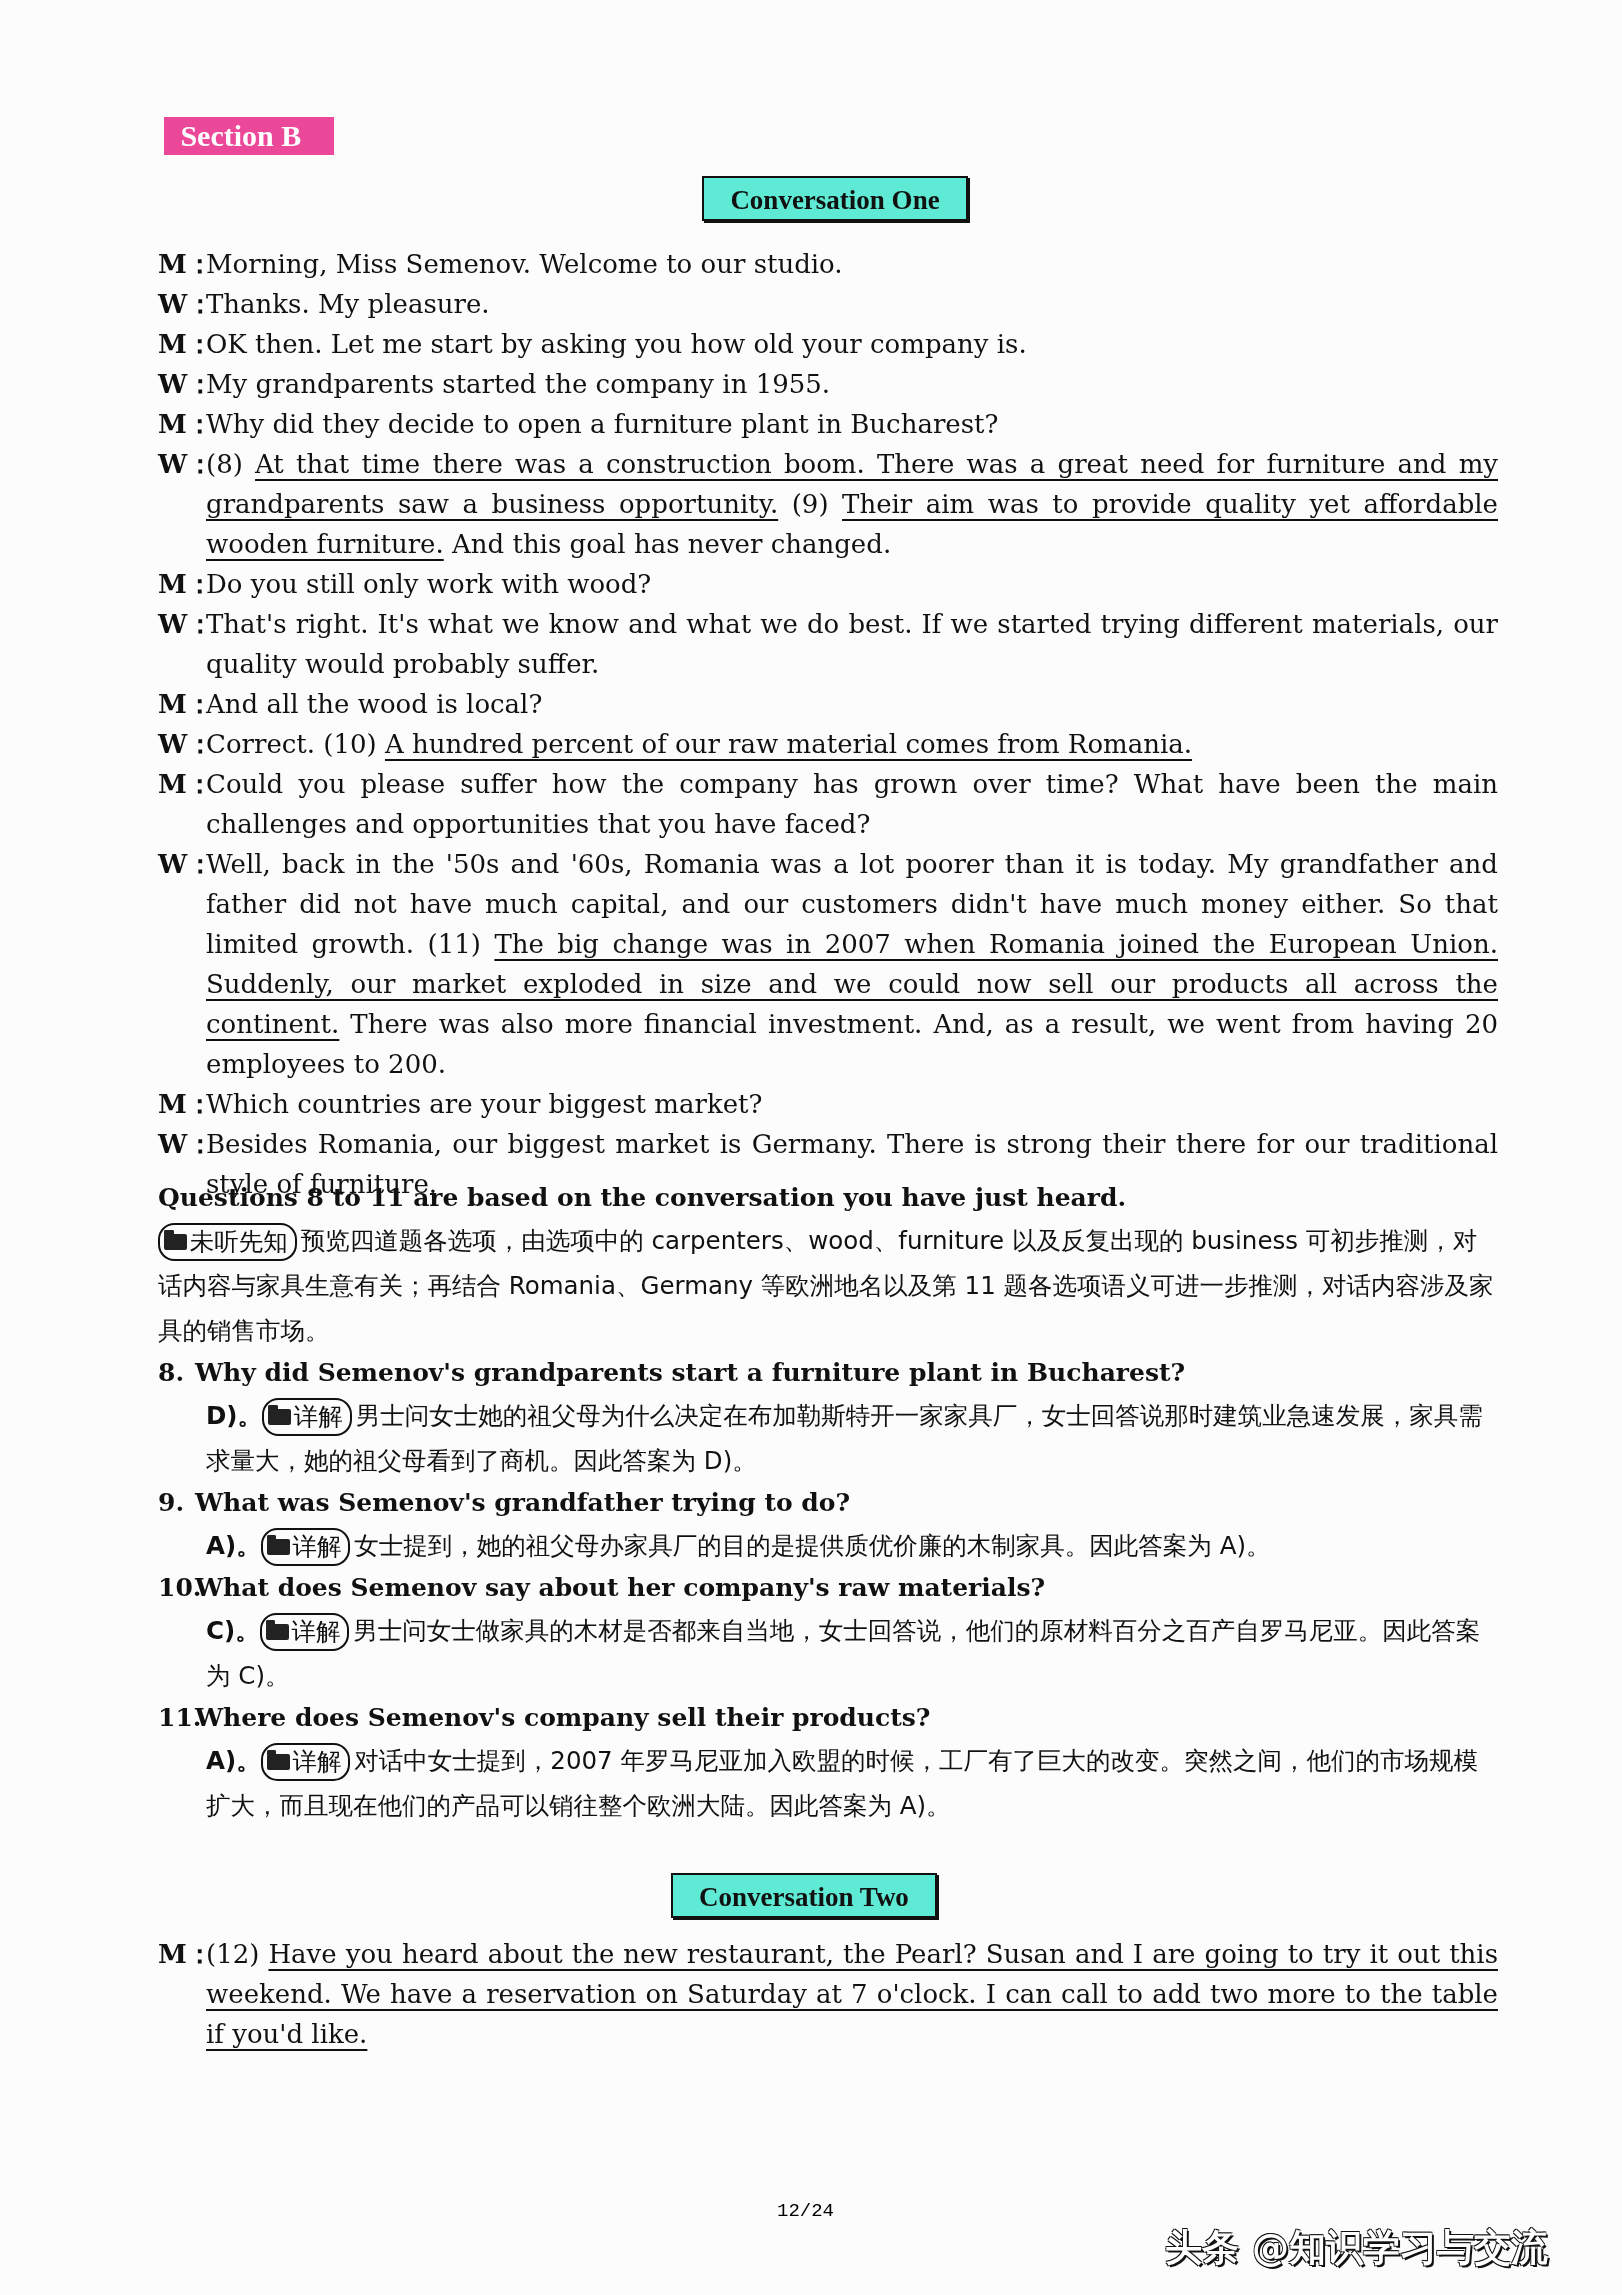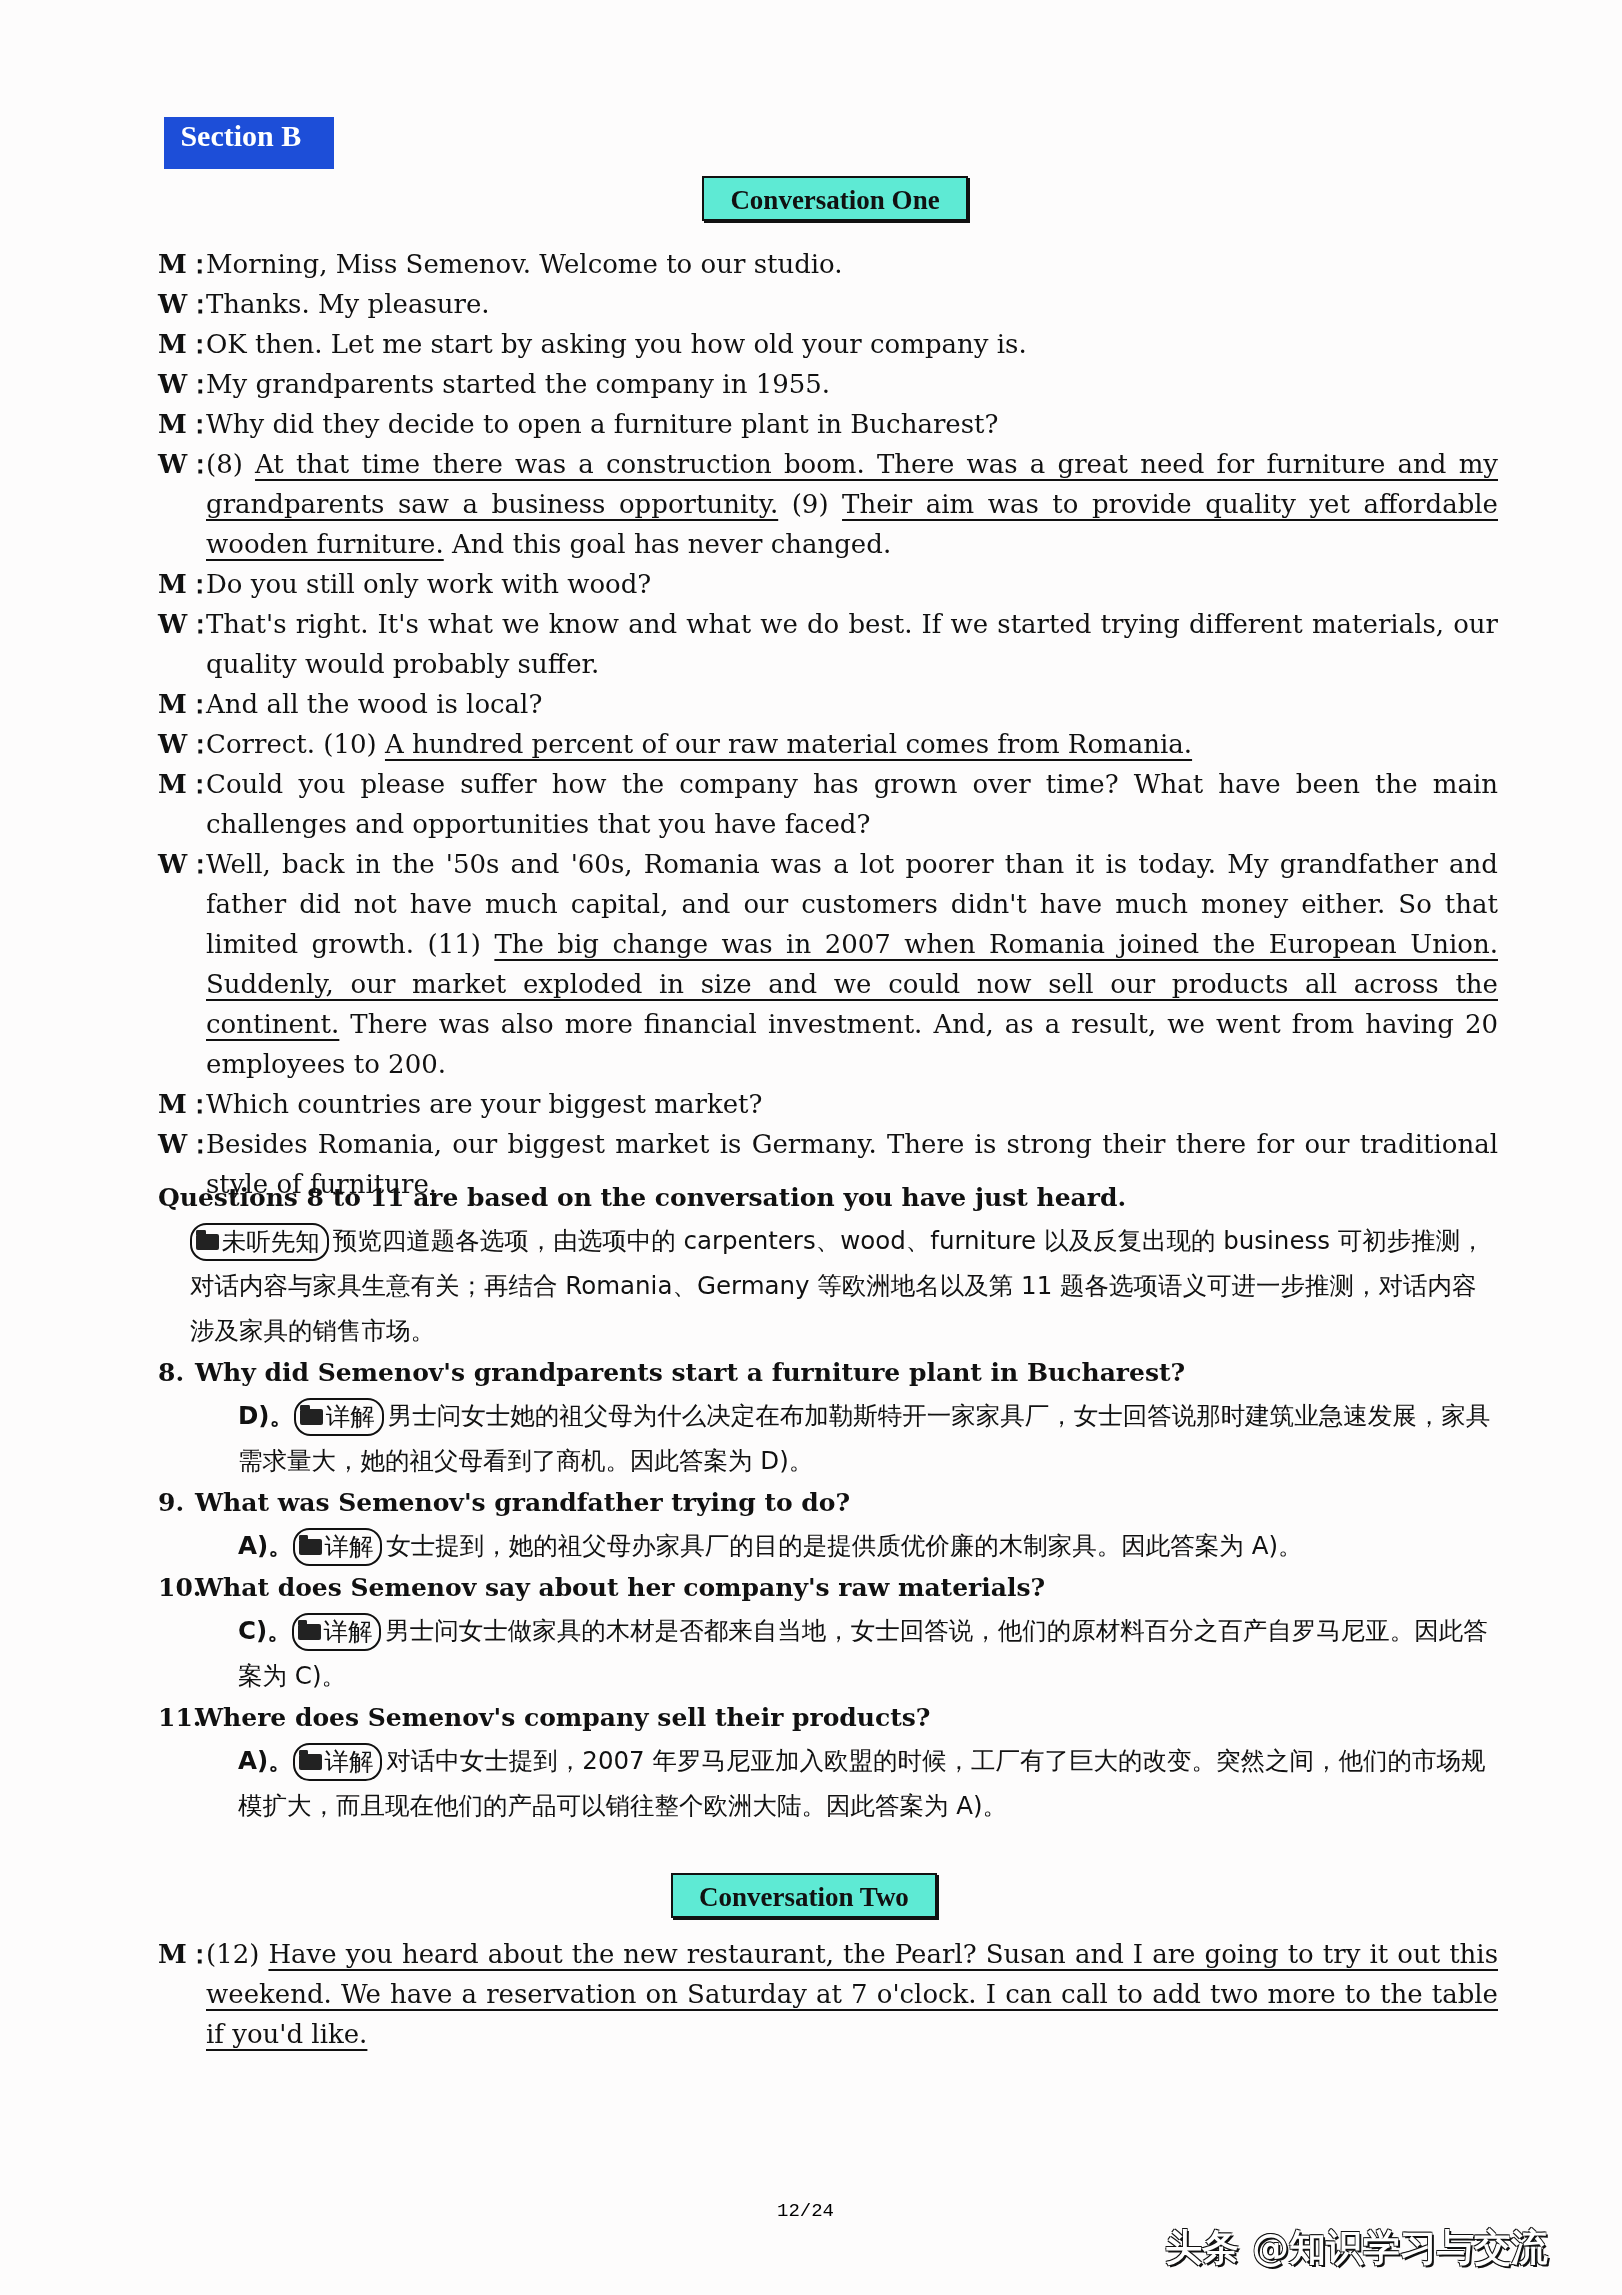--- a/index.html
+++ b/index.html
@@ -2,38 +2,38 @@
 <html style="font-size:11px"><head>
 <meta charset="utf-8">
 <style>
   html, body { margin:0; padding:0; }
   body {
     width:1622px; height:2295px; background:#fdfcfc; position:relative; overflow:hidden;
     font-family:"DejaVu Serif","Liberation Serif",serif; color:#111;
   }
   .page { position:absolute; left:0; top:0; width:1622px; height:2295px; }
   .section-badge {
-    position:absolute; left:164px; top:117px; width:170px; height:52px;
-    background:#1d4ed8; color:#fff; font-family:"Liberation Serif",serif;
+    position:absolute; left:164px; top:117px; width:170px; height:38px;
+    background:#ec4899; color:#fff; font-family:"Liberation Serif",serif;
     font-weight:bold; font-size:30px; line-height:38px; padding-left:16.4px; box-sizing:border-box;
   }
   .conv-box {
     position:absolute; height:45px; border:2.7px double #111; box-shadow:2px 2px 0 #111;
     font-family:"Liberation Serif",serif; font-weight:bold; font-size:27px; line-height:45px;
     text-align:center; padding:0 11px; box-sizing:border-box; background:#5eead4;
   }
   .conv-one { left:702px; top:176px; width:266px; }
   .conv-two { left:671px; top:1873px; width:266px;text-align:center; }
   .block { position:absolute; left:158px; width:1340px; font-size:26px; line-height:40px; }
   .line { position:relative; display:flex; }
   .spk { width:48px; flex:none; font-weight:bold; }
   .txt { flex:1; text-align:justify; }
   u { text-decoration:underline; text-decoration-thickness:2px; text-underline-offset:5.5px;margin-top:40px; }
   .qhead { font-weight:bold; font-size:25px; }
-  .cn { font-family:"DejaVu Sans",sans-serif; font-size:24.5px; line-height:45px;margin-left:32px; }
+  .cn { font-family:"DejaVu Sans",sans-serif; font-size:24.5px; line-height:45px; }
   .tag {
     display:inline-flex; align-items:center; gap:2.7px; border:2px solid #111; border-radius:16.4px;
     padding:0 6.8px 0 4.1px; height:34px; line-height:34px; font-family:"DejaVu Sans",sans-serif;
     font-size:24.5px; vertical-align:middle; margin-right:4.1px;
   }
   .folder { display:inline-block; width:23px; height:16.4px; background:#222; border-radius:2px; position:relative; }
   .folder::before { content:""; position:absolute; left:0; top:-4.1px; width:9.5px; height:5.5px; background:#222; border-radius:1.4px 1.4px 0 0; }
   .ans { font-weight:bold; }
   .indent1 { padding-left:48px; }
   .qnum { display:inline-block; width:37px; }

